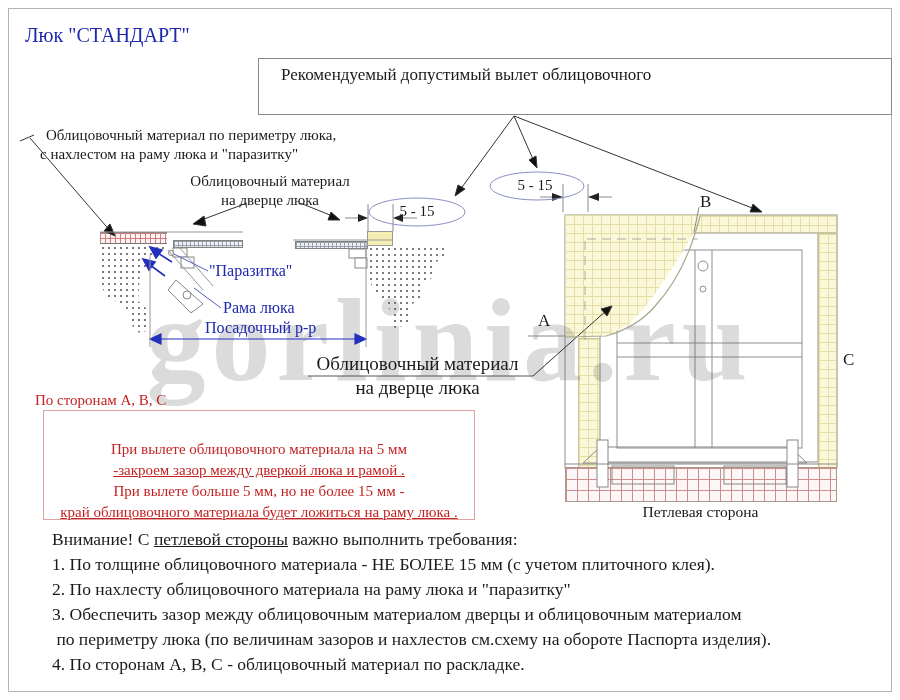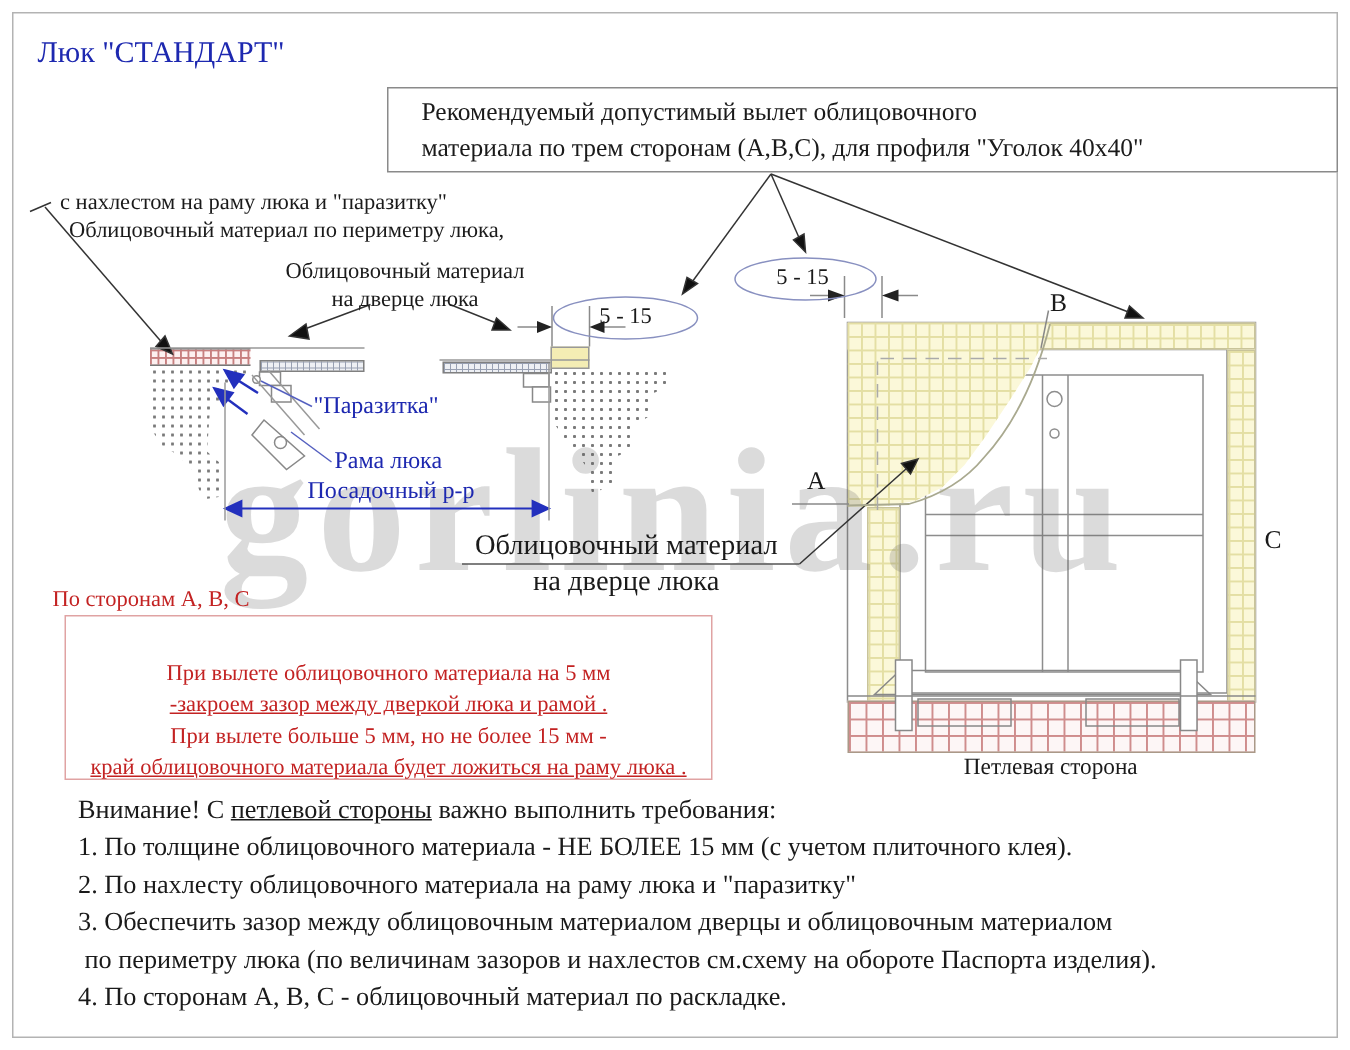--- a/index.html
+++ b/index.html
@@ -186,26 +186,25 @@
       <rect x="612" y="466" width="62" height="18" fill="none"></rect>
       <rect x="724" y="466" width="62" height="18" fill="none"></rect>
       <line x1="565" y1="464" x2="837" y2="464"></line>
     </g>
   </svg>
 
   <div class="t blue" style="left:25px;top:24px;font-size:20px;">Люк "СТАНДАРТ"</div>
 
   <div class="recbox">
     <div>Рекомендуемый допустимый вылет облицовочного</div>
-    <div>материала по трем сторонам (А,В,С), для профиля "Уголок 40х40"</div>
   </div>
 
   <div class="t" style="left:46px;top:126px;font-size:15px;line-height:19px;">
+    <div>Облицовочный материал по периметру люка,</div>
     <div style="margin-left:-6px;">с нахлестом на раму люка и "паразитку"</div>
-    <div>Облицовочный материал по периметру люка,</div>
   </div>
 
   <div class="t" style="left:185px;top:172px;width:170px;text-align:center;font-size:15px;line-height:19px;">
     <div>Облицовочный материал</div>
     <div>на дверце люка</div>
   </div>
 
   <div class="t blue" style="left:209px;top:262px;font-size:16px;">"Паразитка"</div>
   <div class="t blue" style="left:223px;top:299px;font-size:16px;">Рама люка</div>
   <div class="t blue" style="left:205px;top:319px;font-size:16px;">Посадочный р-р</div>

